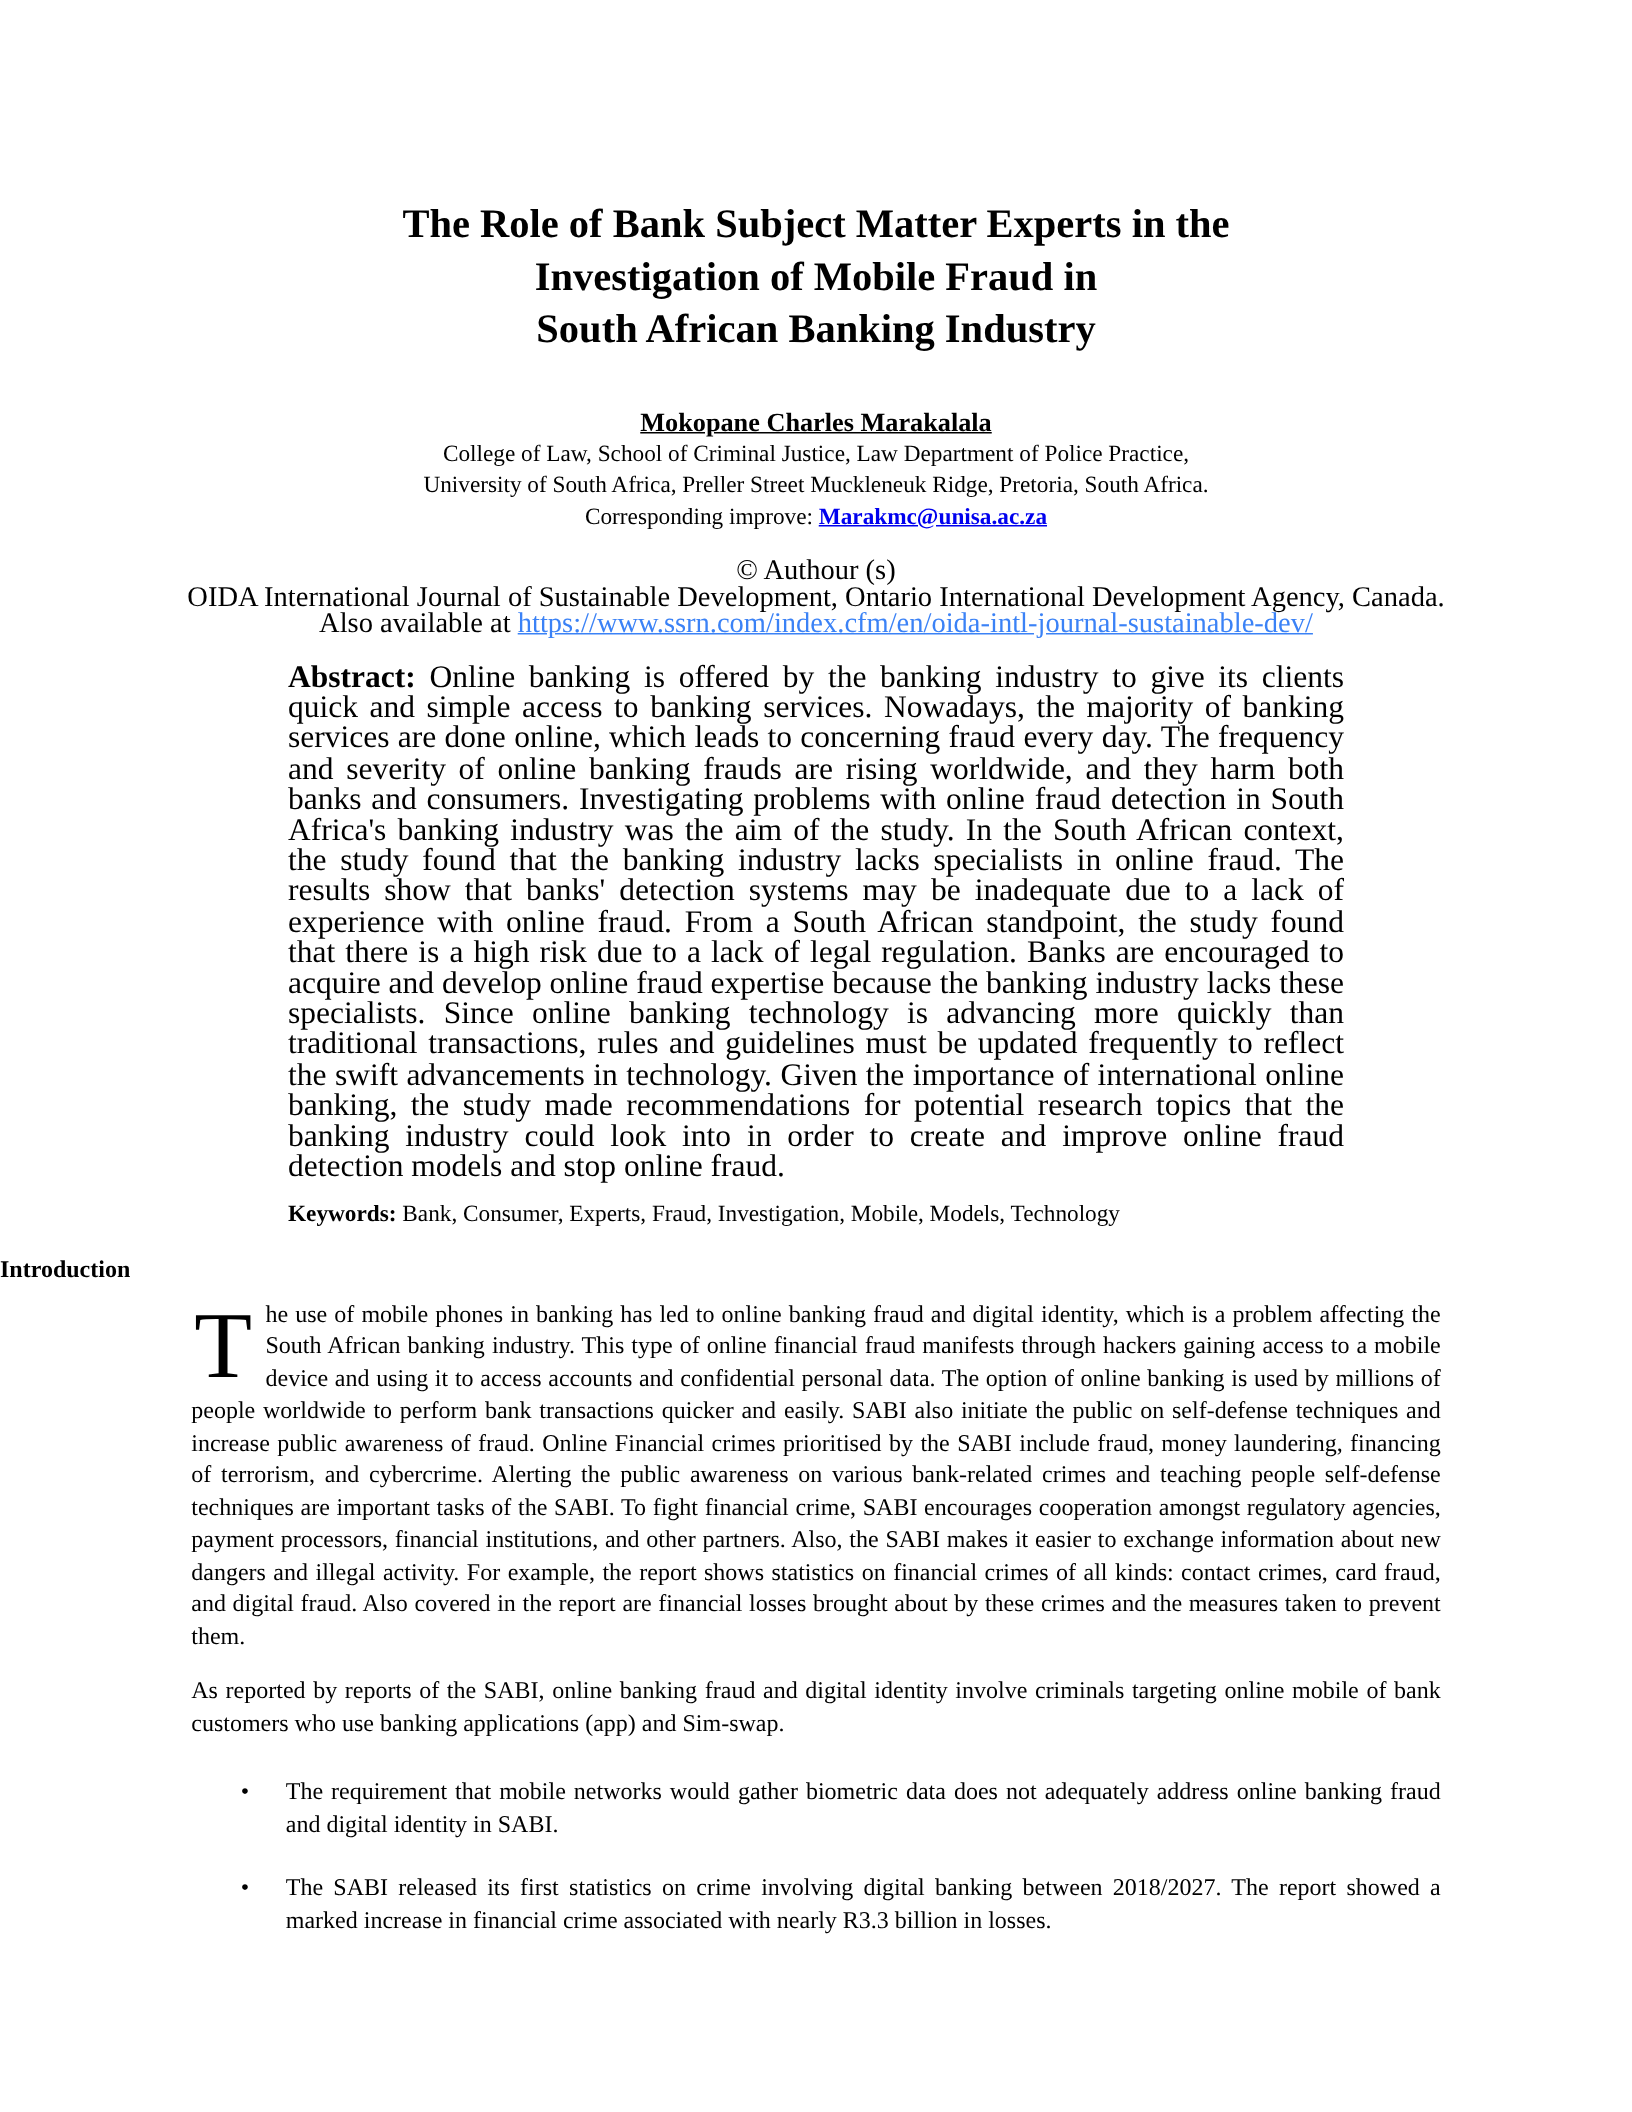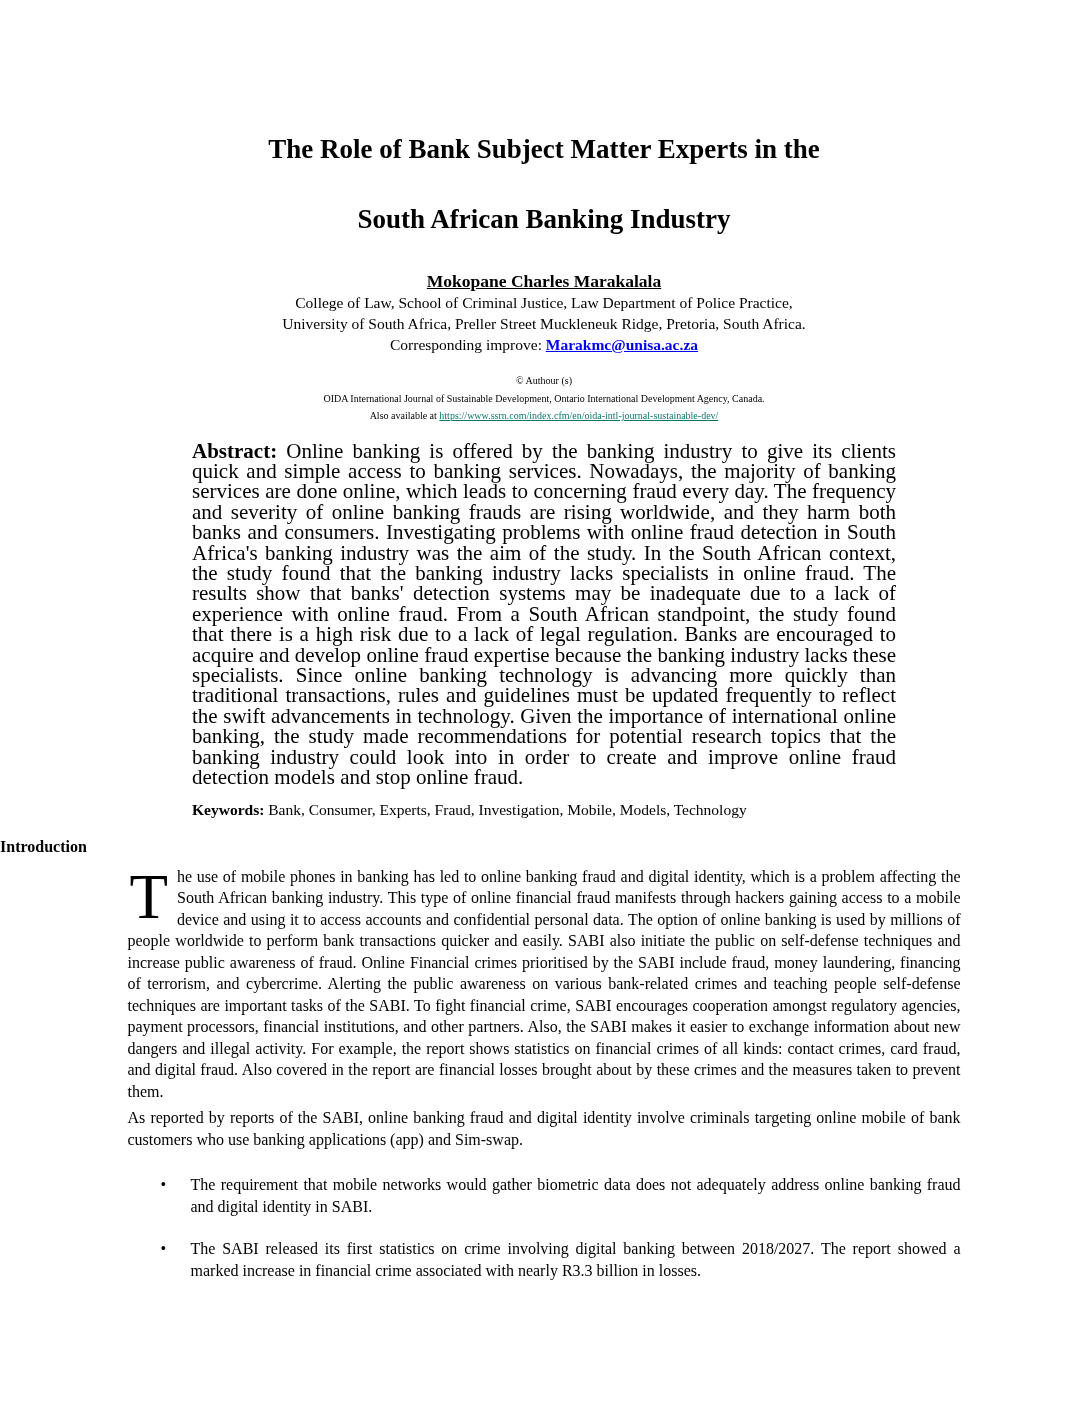--- a/index.html
+++ b/index.html
@@ -35,25 +35,25 @@
   }
   .email-link {
     color: #0000ee;
     font-weight: bold;
     text-decoration: underline;
     cursor: pointer;
   }
   .journal-block {
     margin-top: 17px;
     text-align: center;
-    font-size: 10px;
+    font-size: 19px;
     line-height: 17.5px;
   }
   .url-link {
-    color: #0f766e;
+    color: #3b82f6;
     text-decoration: underline;
     cursor: pointer;
   }
   .abstract {
     width: 704px;
     margin: 16px auto 0 auto;
     font-size: 21px;
     line-height: 20.4px;
     text-align: justify;
   }
@@ -74,21 +74,21 @@
     width: 833px;
     margin: 0 auto;
     font-size: 16px;
     line-height: 21.5px;
   }
   .para {
     text-align: justify;
     margin: 0;
   }
   .para-1 { margin-top: 9px; }
-  .para-2 { margin-top: 5px; }
+  .para-2 { margin-top: 15px; }
   .dropcap {
     float: left;
     font-size: 63px;
     line-height: 52px;
     padding: 5px 9px 0 2px;
   }
   .bullet-list { margin-top: 24px; }
   .bullet-item {
     display: flex;
     margin: 0 0 21px 33px;
@@ -102,21 +102,21 @@
     text-align: justify;
   }
 </style>
 </head>
 <body>
 
 <div class="page">
 
   <h1 class="title">
     <span>The Role of Bank Subject Matter Experts in the</span><br>
-    <br>
+    <span>Investigation of Mobile Fraud in</span><br>
     <span>South African Banking Industry</span>
   </h1>
 
   <div class="author-name">Mokopane Charles Marakalala</div>
 
   <div class="affil-line">College of Law, School of Criminal Justice, Law Department of Police Practice,</div>
   <div class="affil-line">University of South Africa, Preller Street Muckleneuk Ridge, Pretoria, South Africa.</div>
   <div class="affil-line">
     <span>Corresponding improve: </span><a class="email-link" href="#">Marakmc@unisa.ac.za</a>
   </div>

